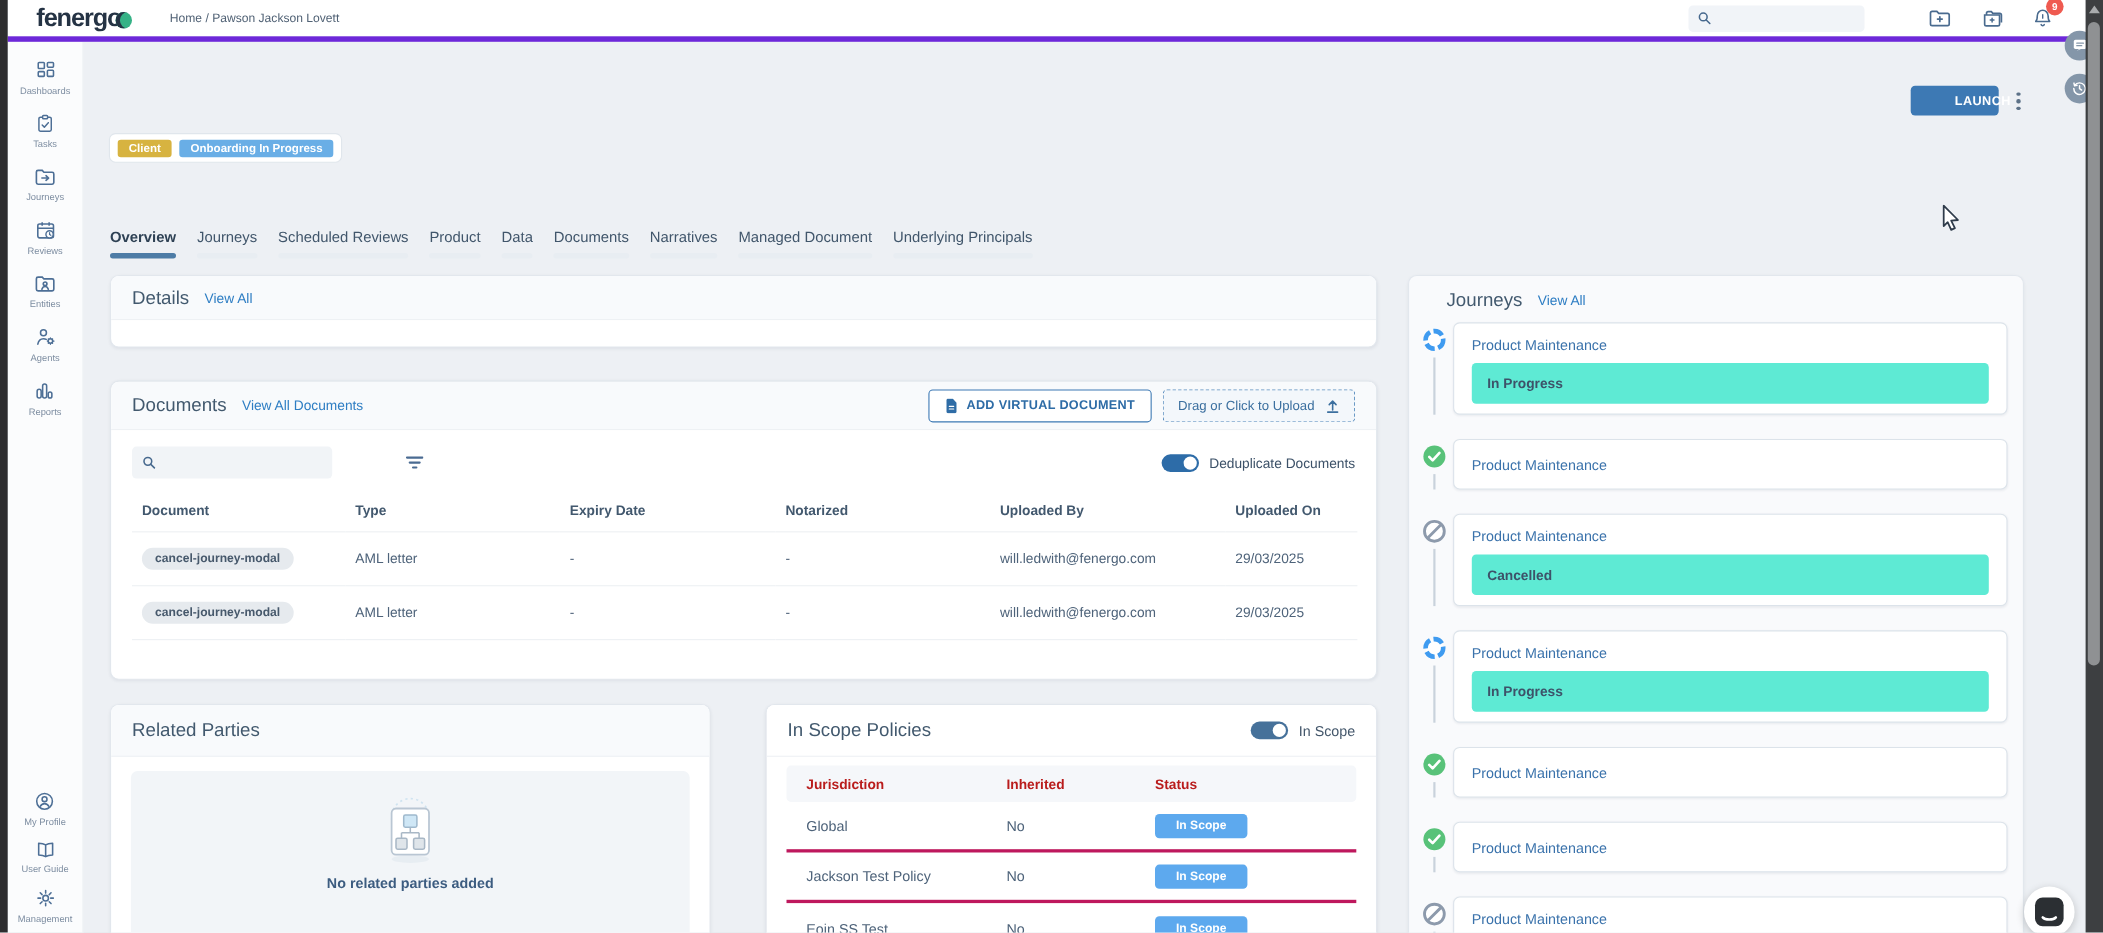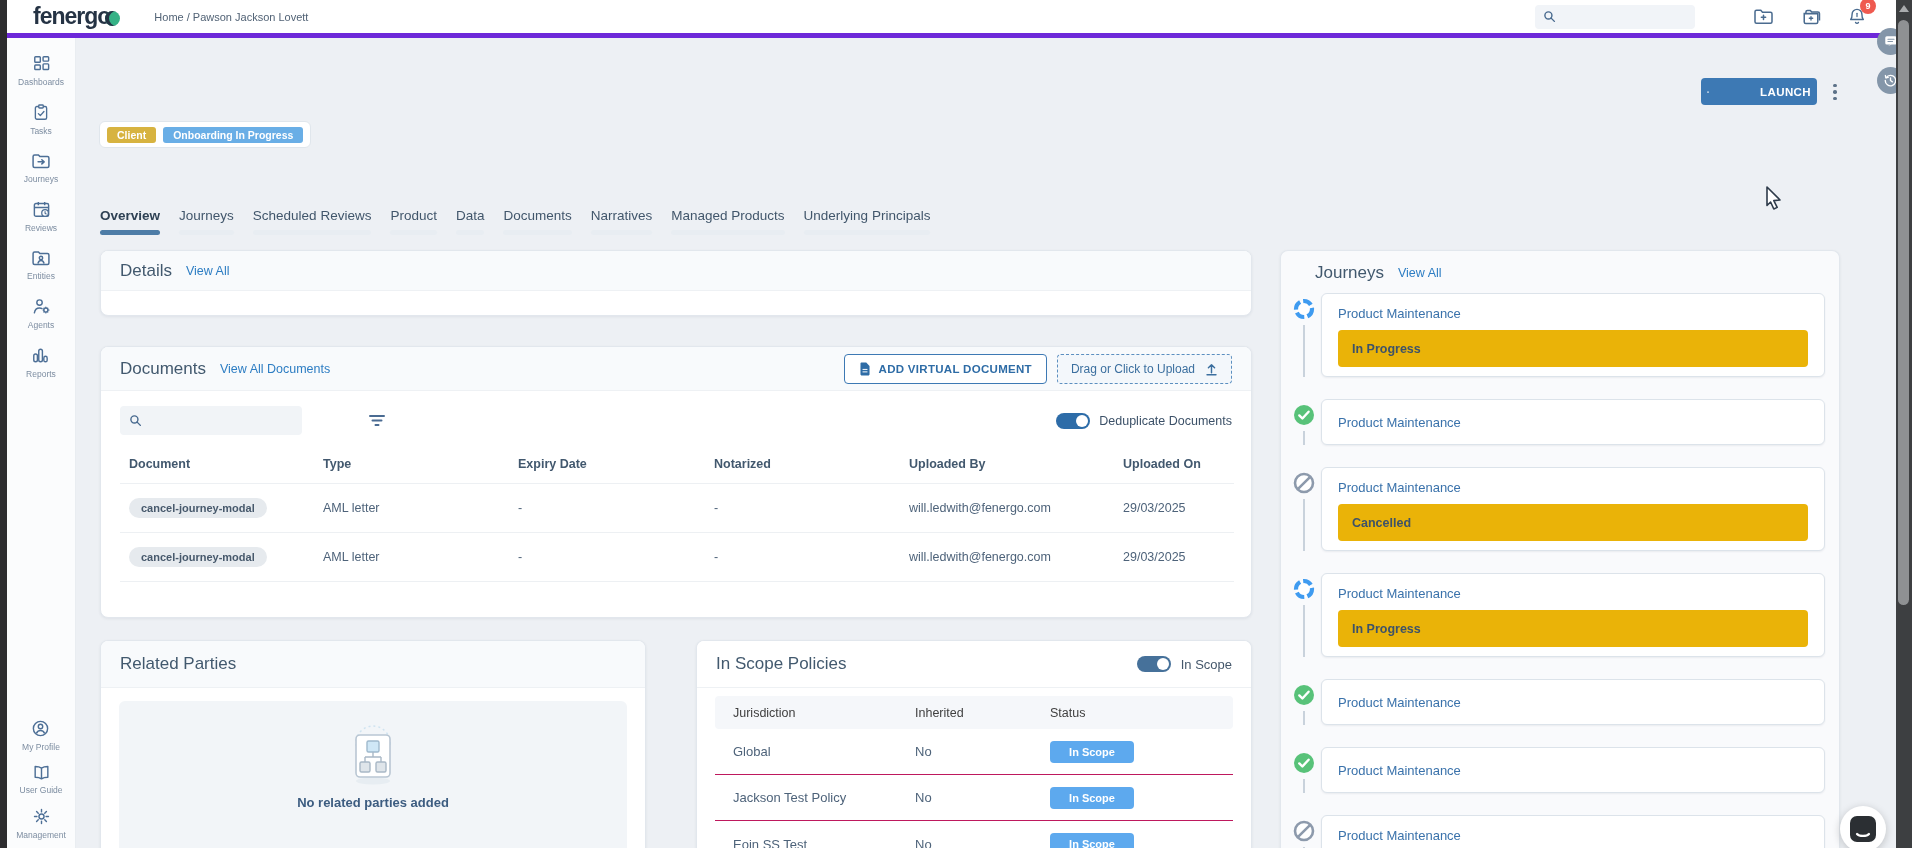--- a/index.html
+++ b/index.html
@@ -41,21 +41,21 @@
   
   .main{position:absolute;left:76px;top:38px;right:16px;bottom:0;}
 
   .entity-row{position:absolute;left:23px;top:28px;display:flex;align-items:center;}
   .entity-tile{width:34px;height:34px;border-radius:6px;background:#5b9bd7;display:flex;align-items:center;justify-content:center;}
   .entity-title{font-size:26px;font-weight:600;color:#31485f;margin-left:17px;letter-spacing:.2px;}
   .id-chip{display:flex;align-items:center;margin-left:20px;height:24px;background:#e3e7ec;border-radius:4px;padding:0 10px;cursor:pointer;}
   .id-chip .id-txt{font-size:11.5px;color:#53687e;}
   .id-chip svg{margin-left:10px;}
 
-  .launch-btn{position:absolute;top:40px;right:79px;width:116px;height:27px;background:#3d79b4;border:none;border-radius:4px;
+  .launch-btn{position:absolute;top:40px;right:79px;width:80px;height:27px;background:#3d79b4;border:none;border-radius:4px;
               color:#fff;font-size:11.5px;font-weight:700;letter-spacing:.4px;display:flex;align-items:center;justify-content:center;cursor:pointer;
               font-family:inherit;gap:44px;}
   .launch-btn svg{margin-right:7px;}
   .kebab{position:absolute;top:42px;right:52px;width:18px;height:24px;display:flex;flex-direction:column;align-items:center;justify-content:center;cursor:pointer;}
   .kebab i{width:3.5px;height:3.5px;border-radius:50%;background:#5d7288;margin:1.6px 0;}
 
   .float-btn{position:absolute;right:8px;width:27px;height:27px;border-radius:50%;background:#8496a9;display:flex;
              align-items:center;justify-content:center;cursor:pointer;z-index:45;}
   .float-chat{top:28px;} .float-hist{top:67px;}
 
@@ -111,42 +111,42 @@
   .rp-body{margin:13px 18px 0 18px;background:#f2f5f8;border-radius:6px;height:186px;
            display:flex;flex-direction:column;align-items:center;justify-content:flex-start;padding-top:22px;}
   .rp-empty-txt{font-size:13px;font-weight:700;color:#3c5c80;margin-top:8px;}
 
   .isp-panel{left:620px;top:602px;width:556px;height:246px;border-radius:8px 8px 0 0;border-bottom:none;}
   .isp-panel .p-head{height:47px;background:#fff;border-bottom:1px solid #eef1f4;}
   .isp-toggle-wrap{margin-left:auto;display:flex;align-items:center;}
   .isp-toggle-wrap .d-lbl{font-size:13px;color:#44576b;margin-left:10px;}
   .isp-table{margin:8px 18px 0 18px;}
   .isp-hdr{display:flex;background:#f5f7fa;border-radius:4px;height:33px;align-items:center;}
-  .isp-hdr span{font-size:12.5px;font-weight:400;color:#404040;}
-  .isp-row{display:flex;align-items:center;height:46px;border-bottom:1px solid #be185d;}
+  .isp-hdr span{font-size:12.5px;font-weight:700;color:#b91c1c;}
+  .isp-row{display:flex;align-items:center;height:46px;border-bottom:3px solid #be185d;}
   .isp-row .c1{font-size:13px;color:#4e637a;}
   .c1{width:200px;padding-left:18px;} .c2{width:135px;} .c3{width:150px;}
   .scope-badge{display:inline-block;width:84px;text-align:center;background:#5da9ee;border-radius:4px;
                color:#fff;font-size:11px;font-weight:700;padding:5px 0;}
 
   
   .journeys-panel{left:1204px;top:212px;width:560px;height:636px;background:#f9fafc;border-radius:8px 8px 0 0;border-bottom:none;}
   .j-head{display:flex;align-items:center;padding:12px 0 0 34px;}
   .j-title{font-size:17px;font-weight:500;color:#42596e;}
   .j-list{padding:10px 14px 0 6px;}
   .j-row{display:flex;margin-bottom:22px;}
   .j-icol{width:34px;flex:none;display:flex;flex-direction:column;align-items:center;}
   .j-icol svg{flex:none;margin-top:5px;}
   .j-line{width:2px;background:#c9d2dc;flex:1;margin-top:5px;}
   .j-card{flex:1;background:#fff;border:1px solid #dce3ea;border-radius:6px;box-shadow:0 1px 2px rgba(22,43,68,.07);
           padding:0 16px;cursor:pointer;}
   .j-card .j-name{font-size:13px;color:#3a72ab;}
   .j-card.tall{height:84px;padding-top:12px;}
   .j-card.short{height:46px;display:flex;align-items:center;}
-  .j-status{margin-top:9px;height:37px;background:#eab308;border-radius:4px;display:flex;align-items:center;
+  .j-status{margin-top:9px;height:37px;background:#5eead4;border-radius:4px;display:flex;align-items:center;
             padding-left:14px;font-size:12.5px;font-weight:700;color:#3d5269;}
 
   
   .chat-widget{position:absolute;left:1840px;top:806px;width:46px;height:46px;border-radius:50%;background:#fff;
                box-shadow:0 2px 8px rgba(0,0,0,.2);display:flex;align-items:center;justify-content:center;z-index:55;cursor:pointer;}
   .chat-sq{width:26px;height:26px;border-radius:7px;background:#2b2f33;display:flex;align-items:flex-end;justify-content:center;}
   .cursor{position:absolute;left:1763px;top:186px;z-index:70;pointer-events:none;}
 </style>
 </head>
 <body>
@@ -340,21 +340,21 @@
         </div>
       <div class="tab">
           <span class="t-lbl">Documents</span>
           <span class="t-bar"></span>
         </div>
       <div class="tab">
           <span class="t-lbl">Narratives</span>
           <span class="t-bar"></span>
         </div>
       <div class="tab">
-          <span class="t-lbl">Managed Products</span>
+          <span class="t-lbl">Managed Document</span>
           <span class="t-bar"></span>
         </div>
       <div class="tab">
           <span class="t-lbl">Underlying Principals</span>
           <span class="t-bar"></span>
         </div>
     </div>
 
     <div class="panel details-panel">
       <div class="p-head">

